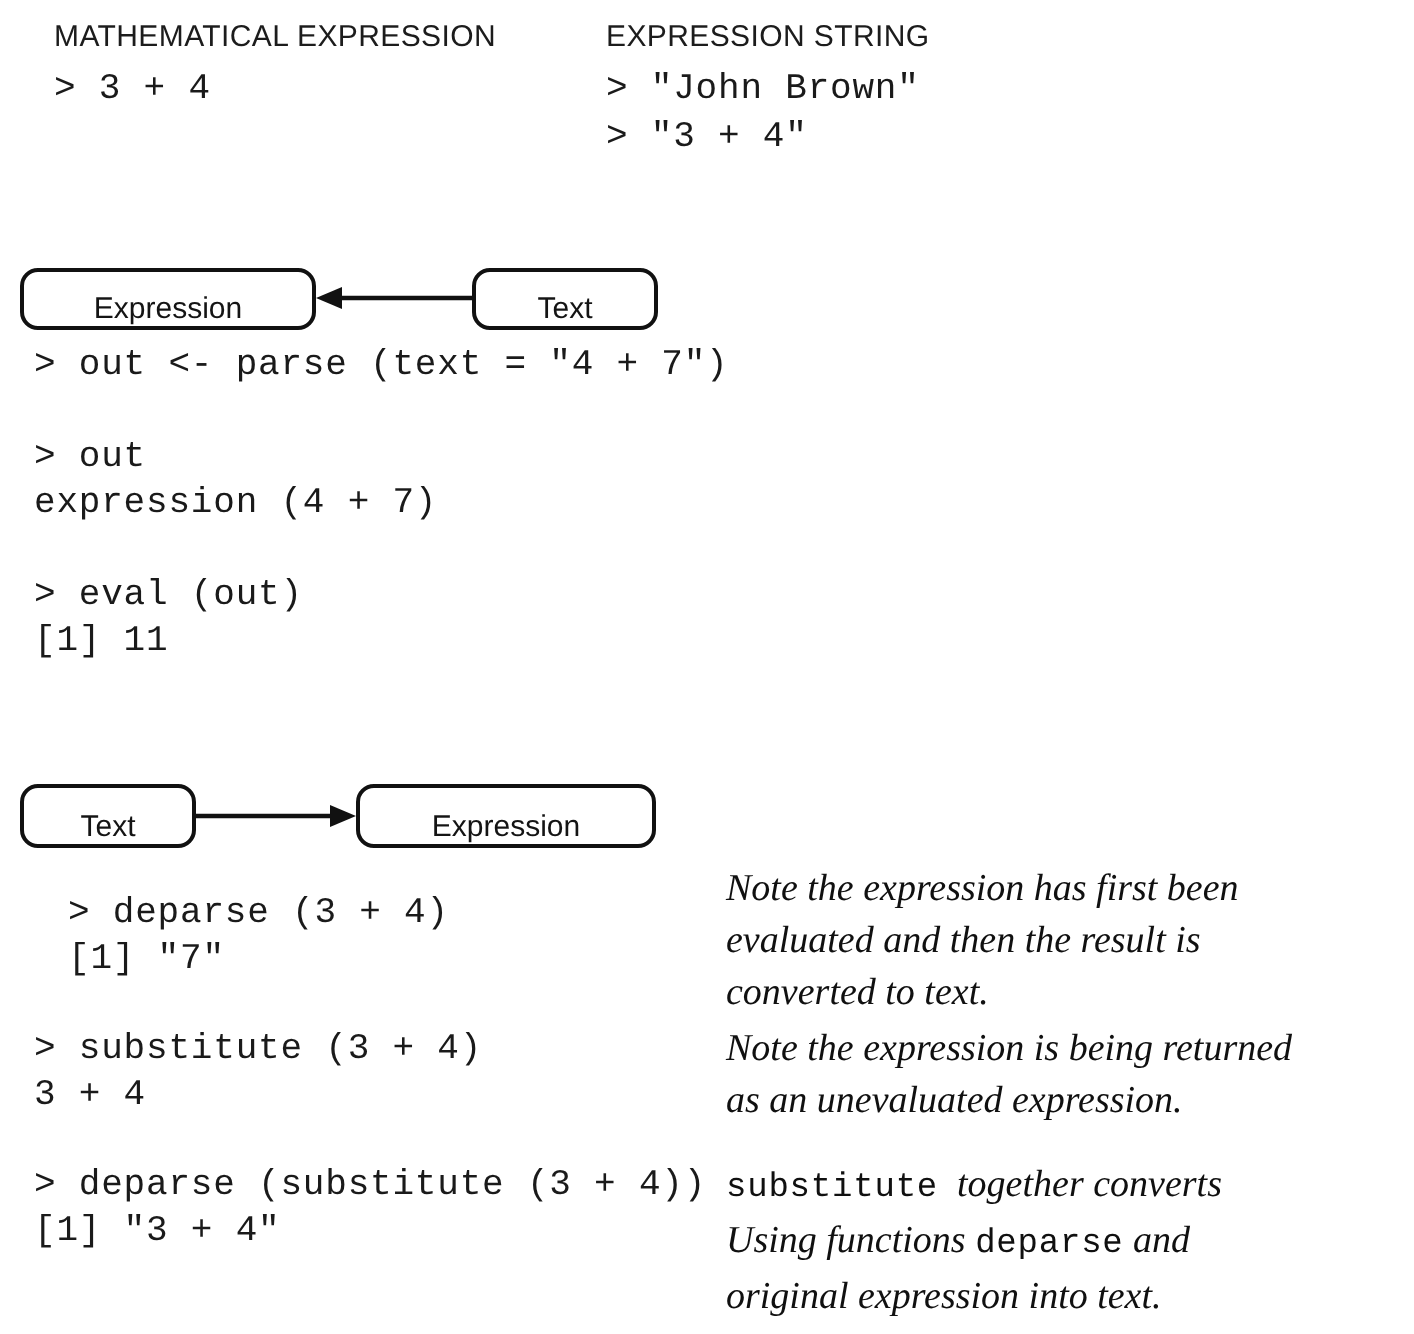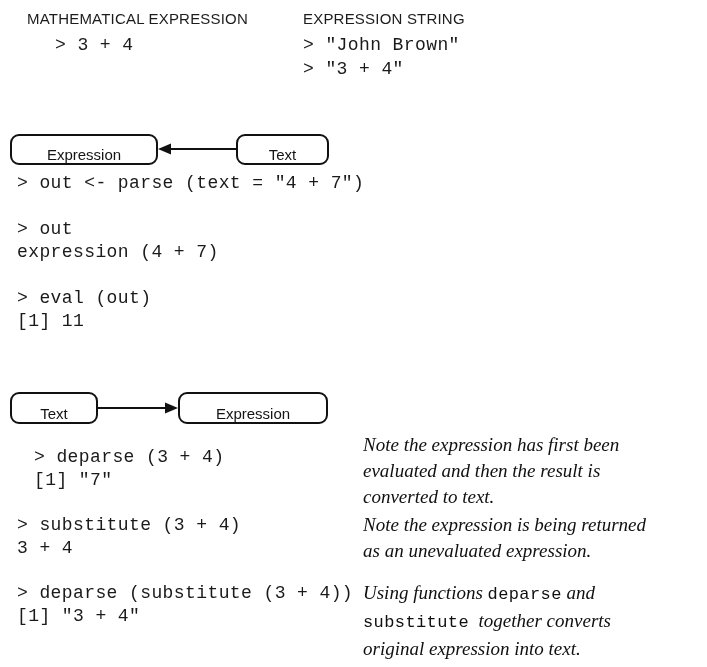--- a/index.html
+++ b/index.html
@@ -37,21 +37,21 @@
   .arrow{position:absolute;}
 </style>
 </head>
 <body>
 
 <div class="canvas">
 
   <div class="heading" style="left:27px;top:10px;">MATHEMATICAL EXPRESSION</div>
   <div class="heading" style="left:303px;top:10px;">EXPRESSION STRING</div>
 
-  <pre class="code tight" style="left:27px;top:33px;margin-left:28px;">&gt; 3 + 4</pre>
+  <pre class="code tight" style="left:27px;top:33px;">&gt; 3 + 4</pre>
   <pre class="code tight" style="left:303px;top:33px;">&gt; "John Brown"
 &gt; "3 + 4"</pre>
 
   <div class="dbox" style="left:10px;top:134px;width:148px;height:31px;">
     <span>Expression</span>
   </div>
   <div class="dbox" style="left:236px;top:134px;width:93px;height:31px;">
     <span>Text</span>
   </div>
   <svg class="arrow" style="left:157px;top:141px;" width="81" height="16">
@@ -88,15 +88,15 @@
 
   <pre class="code" style="left:17px;top:514px;">&gt; substitute (3 + 4)
 3 + 4</pre>
 
   <div class="note" style="left:363px;top:512px;">Note the expression is being returned
 as an unevaluated expression.</div>
 
   <pre class="code" style="left:17px;top:582px;">&gt; deparse (substitute (3 + 4))
 [1] "3 + 4"</pre>
 
-  <div class="note" style="left:363px;top:580px;"><div><span>Using functions </span><span class="mono-inline">deparse</span><span> and</span></div><div><span class="mono-inline">substitute</span><span>  together converts</span></div><div><span>original expression into text.</span></div></div>
+  <div class="note" style="left:363px;top:580px;"><div><span class="mono-inline">substitute</span><span>  together converts</span></div><div><span>Using functions </span><span class="mono-inline">deparse</span><span> and</span></div><div><span>original expression into text.</span></div></div>
 
 </div>
 
 </body></html>

